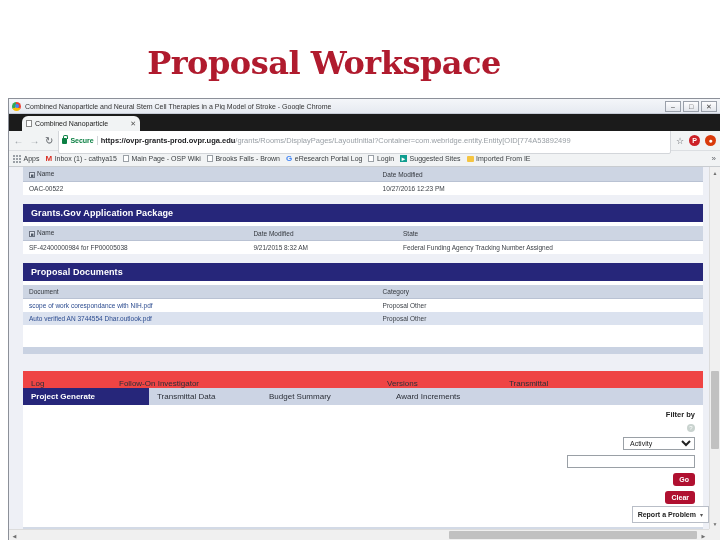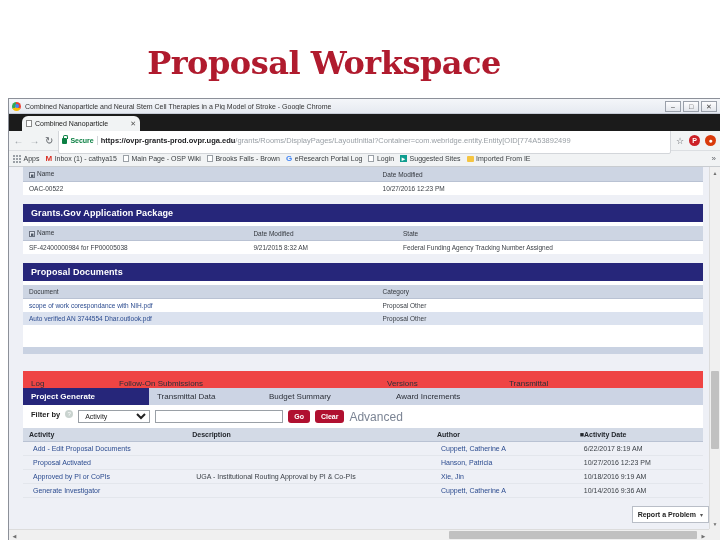--- a/index.html
+++ b/index.html
@@ -166,22 +166,22 @@
     display:flex; background:#ccd4e4; height:17px; align-items:stretch;
     font-size:8px; color:#2b2f38;
   }
   .tabrow2 .t { display:flex;align-items:center; padding:0 8px; white-space:nowrap; }
   .tabrow2 .t.active {
     background:#26267a; color:#fff; font-weight:bold;
   }
 
   
   .filterbar {
-    background:#fff; display:flex; align-items:flex-start; gap:5px;
-    padding:5px 8px 4px 8px; font-size:7.5px; color:#222;
+    background:#fff; display:flex; align-items:flex-end; gap:5px;
+    padding:5px 8px 4px 8px; font-size:7.5px; color:#222;flex-direction:column;
   }
   .filterbar .lbl { font-weight:bold; font-size:7.5px; }
   .help-ico {
     width:8px;height:8px;border-radius:50%;background:#c9d3cf;color:#fff;
     font-size:6px;display:inline-flex;align-items:center;justify-content:center;
   }
   select.fsel {
     width:72px;height:13px;font-size:7px;font-family:"Liberation Sans",sans-serif;
     border:1px solid #9aa0a6;background:#fff;color:#222;padding:0 2px;
   }
@@ -394,21 +394,21 @@
 
           <div style="height:22px;background:#fff"></div>
           <div class="band"></div>
           <div style="height:14px;background:#eef0f6"></div>
         </div>
 
         <div style="position:absolute;left:14px;right:6px;top:204px;">
 
           <div class="tabrow">
             <span class="t" style="width:88px">Log</span>
-            <span class="t" style="width:268px">Follow-On Submissions</span>
+            <span class="t" style="width:268px">Follow-On Investigator</span>
             <span class="t" style="width:122px">Versions</span>
             <span class="t">Transmittal</span>
           </div>
 
           <div class="tabrow2">
             <span class="t active" style="width:126px">Project Generate</span>
             <span class="t" style="width:112px">Transmittal Data</span>
             <span class="t" style="width:127px">Budget Summary</span>
             <span class="t">Award Increments</span>
           </div>

